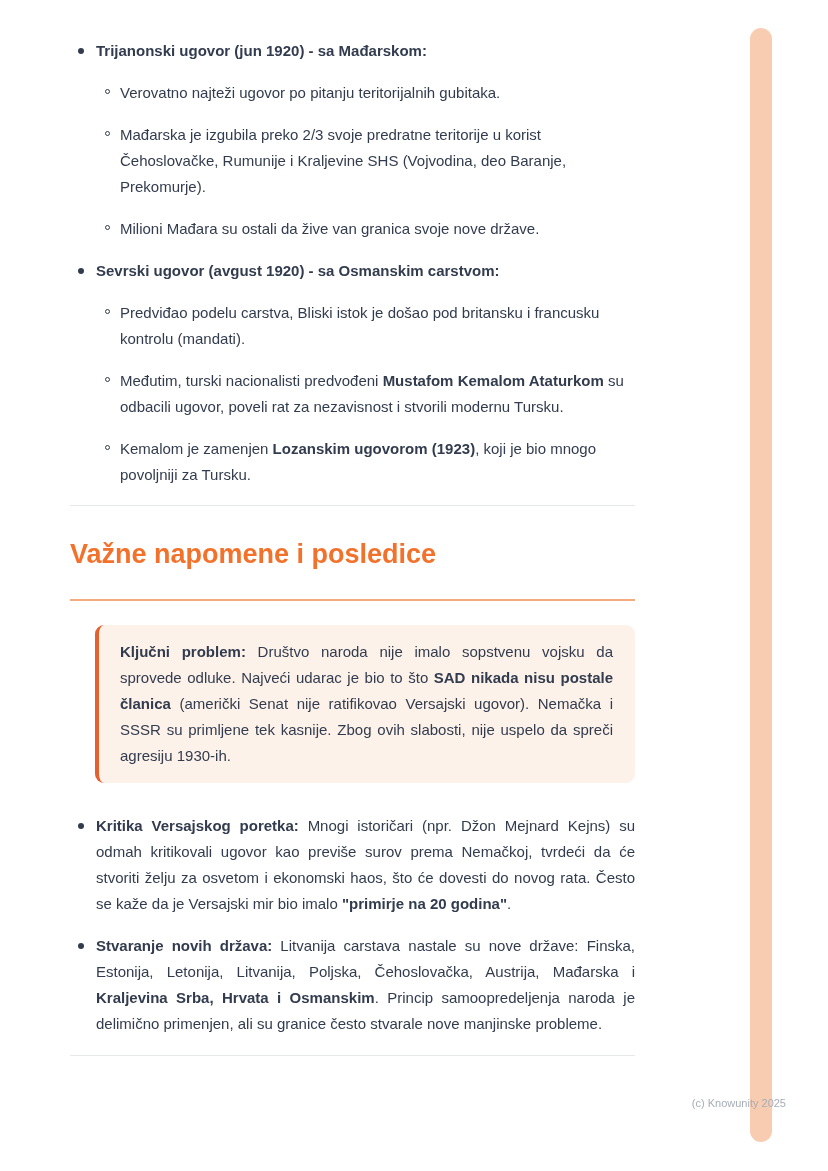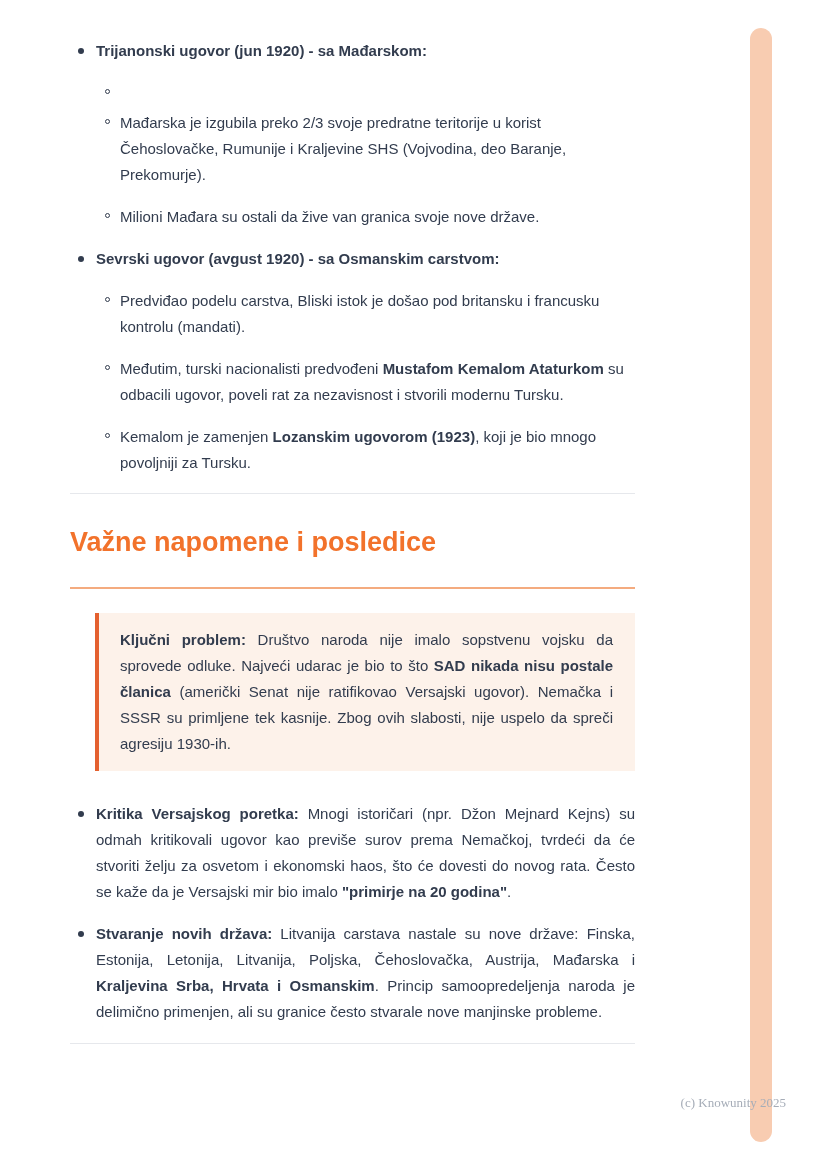--- a/index.html
+++ b/index.html
@@ -38,42 +38,43 @@
   hr.divider.before-heading{margin:17px 0 32px 0;}
   .section-heading{
     margin:0 0 22px 0;font-size:27px;line-height:32px;font-weight:700;
     color:var(--accent);padding-bottom:29px;
     border-bottom:2px solid var(--accent-underline);
   }
   .callout{
     margin:24px 0 30px 25px;
     background:var(--callout-bg);
     border-left:4px solid var(--callout-border);
-    border-radius:0;
+    border-radius:9px;
     padding:14px 22px 14px 21px;
   }
   .footer{
     position:absolute;top:1096px;right:42px;z-index:2;
-    font-size:13px;line-height:14px;color:var(--footer);font-family:Liberation Serif, serif;
+    font-size:11px;line-height:14px;color:var(--footer);
   }
 </style>
 </head>
 <body>
 
 <div class="stripe"></div>
 
 <div class="content">
 
   <div class="group">
     <div class="row top">
       <span class="marker dot"></span>
       <p class="txt bold">Trijanonski ugovor (jun 1920) - sa Mađarskom:</p>
     </div>
     <div class="row sub">
       <span class="marker ring"></span>
+      <p class="txt"><span>Verovatno najteži ugovor po pitanju teritorijalnih gubitaka.</span></p>
     </div>
     <div class="row sub">
       <span class="marker ring"></span>
       <p class="txt"><span>Mađarska je izgubila preko 2/3 svoje predratne teritorije u korist Čehoslovačke, Rumunije i Kraljevine SHS (Vojvodina, deo Baranje, Prekomurje).</span></p>
     </div>
     <div class="row sub">
       <span class="marker ring"></span>
       <p class="txt"><span>Milioni Mađara su ostali da žive van granica svoje nove države.</span></p>
     </div>
   </div>

